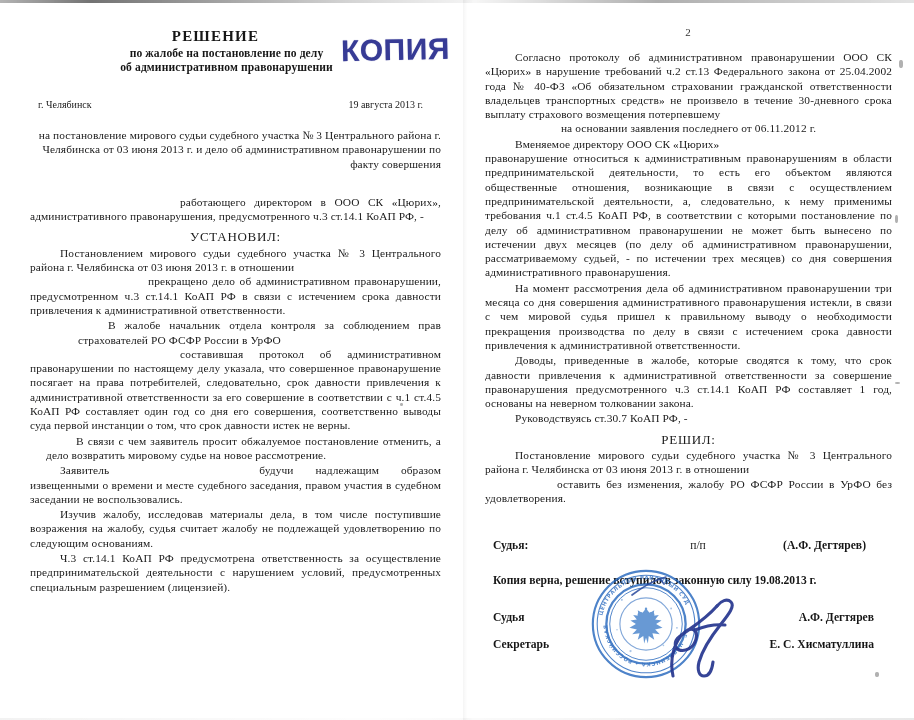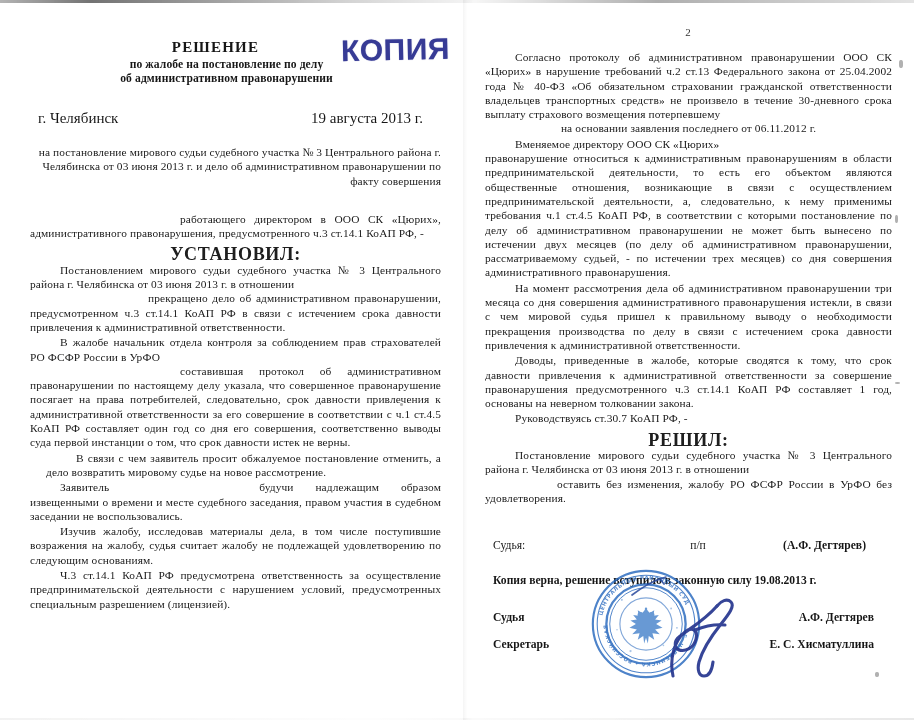--- a/index.html
+++ b/index.html
@@ -17,21 +17,21 @@
     position:absolute;inset:0;
     background:#fdfdfd;
     display:flex;
     filter:contrast(1.04) saturate(0.96);
   }
   .page{
     position:relative;
     box-sizing:border-box;
     background:#fefefe;
   }
-  #page-left{width:463px;height:612px;padding:23px 22px 0 30px;}
+  #page-left{width:463px;height:612px;padding:12px 22px 0 30px;}
   #page-right{width:451px;height:720px;padding:26px 22px 0 22px;}
 
   
   .gutter{
     position:absolute;top:0;left:463px;width:10px;height:720px;
     background:linear-gradient(to right,rgba(0,0,0,.055),rgba(0,0,0,.015) 45%,rgba(0,0,0,0));
     pointer-events:none;
   }
   
   .scan-edge-top{
@@ -73,24 +73,24 @@
   .subtitle{
     text-align:center;
     font-size:11.6px;
     line-height:14px;
     font-weight:bold;
     padding-right:18px;
     letter-spacing:.1px;
   }
   .cityline{
     display:flex;justify-content:space-between;align-items:baseline;
-    margin-top:24px;font-size:15px;padding:0 18px 0 8px;
+    margin-top:24px;font-size:10px;padding:0 18px 0 8px;
   }
   .section-head{
-    text-align:center;font-weight:bold;font-size:18px;
+    text-align:center;font-weight:normal;font-size:13px;
     letter-spacing:.7px;margin:7px 0 1px 0;
   }
   .pageno{
     text-align:center;font-size:11px;margin-bottom:12px;color:#333;
     letter-spacing:1px;
   }
   .gap{display:inline-block;width:118px;}
   .gap-sm{display:inline-block;width:72px;}
   .gap-lg{display:inline-block;width:150px;}
 
@@ -108,21 +108,21 @@
     text-shadow:0 0 1px rgba(43,47,143,.45);
   }
 
   
   .sigblock{margin-top:34px;font-size:11.6px;}
   .sigrow{
     display:flex;align-items:baseline;
     margin-bottom:0;
     padding-left:8px;
   }
-  .sigrow .lbl{width:150px;font-weight:normal;}
+  .sigrow .lbl{width:150px;font-weight:bold;}
   .sigrow .mid{width:110px;text-align:center;font-weight:normal;}
   .sigrow .nm{flex:1;text-align:right;font-weight:bold;padding-right:26px;}
   .certline{font-weight:bold;font-size:11.6px;padding-left:8px;margin-top:22px;}
   .sigrow2{
     display:flex;align-items:baseline;margin-top:24px;padding-left:8px;
   }
   .sigrow2 .lbl{width:260px;font-weight:bold;}
   .sigrow2 .nm{flex:1;text-align:right;font-weight:bold;padding-right:18px;}
 
   
@@ -159,21 +159,21 @@
     <div class="doc" style="margin-top:18px;">
       <p class="ctr" style="text-align:right;">на постановление мирового судьи судебного участка № 3 Центрального района г. Челябинска от 03 июня 2013 г. и дело об административном правонарушении по факту совершения</p>
       <p style="height:24px;"></p>
       <p><span class="gap-lg"></span><span>работающего директором в ООО СК «Цюрих», административного правонарушения, предусмотренного ч.3 ст.14.1 КоАП РФ, -</span></p>
 
       <div class="section-head">УСТАНОВИЛ:</div>
 
       <p class="ind">Постановлением мирового судьи судебного участка № 3 Центрального района г. Челябинска от 03 июня 2013 г. в отношении</p>
       <p><span class="gap"></span><span>прекращено дело об административном правонарушении, предусмотренном ч.3 ст.14.1 КоАП РФ в связи с истечением срока давности привлечения к административной ответственности.</span></p>
 
-      <p class="ind" style="margin-top:1px;">В жалобе начальник отдела контроля за соблюдением прав страхователей РО ФСФР России в УрФО</p>
+      <p class="ind" style="margin-top:1px;margin-left:48px;">В жалобе начальник отдела контроля за соблюдением прав страхователей РО ФСФР России в УрФО</p>
       <p><span class="gap-lg"></span><span>составившая протокол об административном правонарушении по настоящему делу указала, что совершенное правонарушение посягает на права потребителей, следовательно, срок давности привлечения к административной ответственности за его совершение в соответствии с ч.1 ст.4.5 КоАП РФ составляет один год со дня его совершения, соответственно выводы суда первой инстанции о том, что срок давности истек не верны.</span></p>
 
       <p class="ind" style="margin-top:1px;margin-left:16px;">В связи с чем заявитель просит обжалуемое постановление отменить, а дело возвратить мировому судье на новое рассмотрение.</p>
 
       <p class="ind" style="margin-top:1px;"><span>Заявитель</span><span class="gap-lg"></span><span>будучи надлежащим образом извещенными о времени и месте судебного заседания, правом участия в судебном заседании не воспользовались.</span></p>
 
       <p class="ind" style="margin-top:1px;">Изучив жалобу, исследовав материалы дела, в том числе поступившие возражения на жалобу, судья считает жалобу не подлежащей удовлетворению по следующим основаниям.</p>
 
       <p class="ind" style="margin-top:1px;">Ч.3 ст.14.1 КоАП РФ предусмотрена ответственность за осуществление предпринимательской деятельности с нарушением условий, предусмотренных специальным разрешением (лицензией).</p>
     </div>

